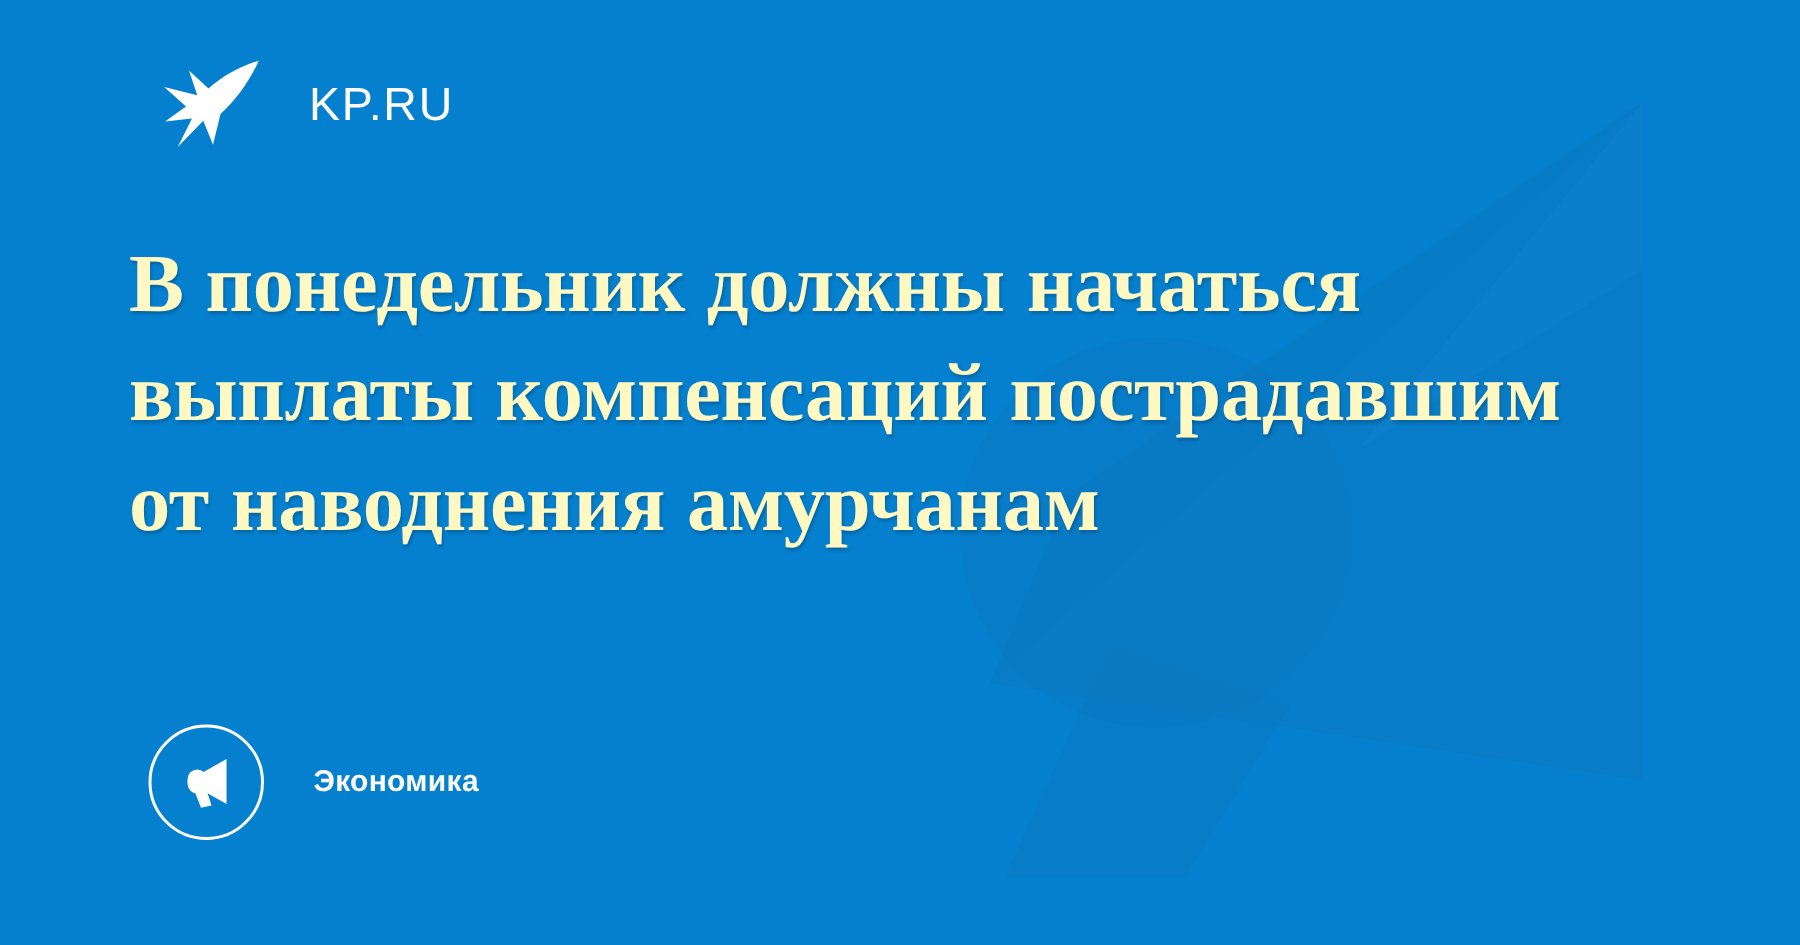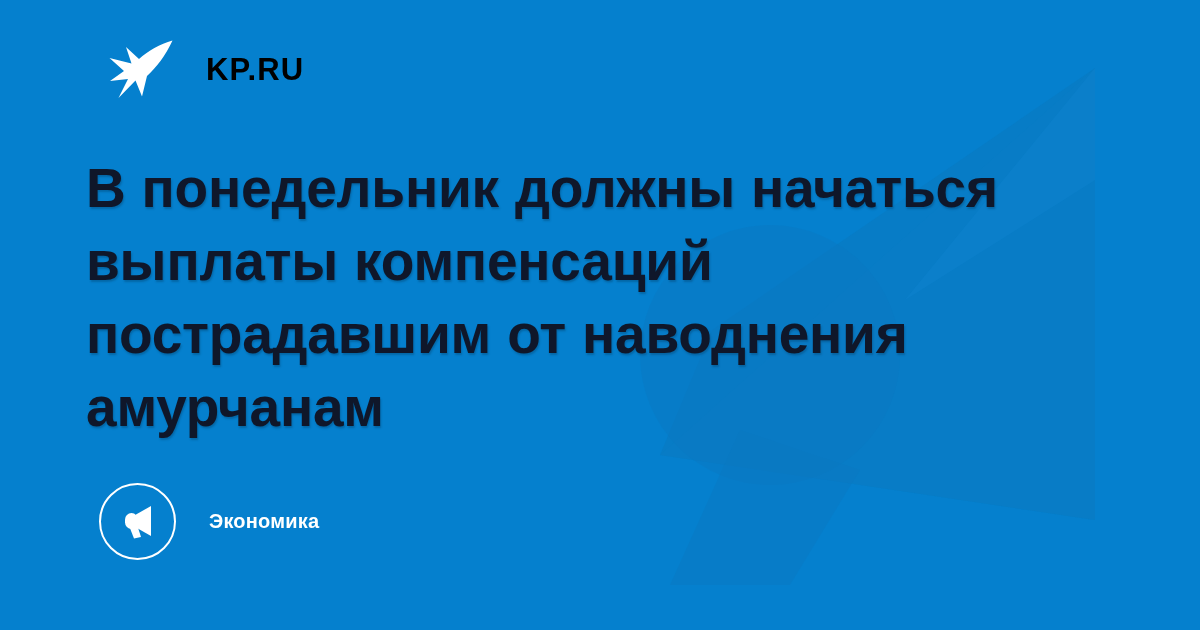--- a/index.html
+++ b/index.html
@@ -44,41 +44,42 @@
 
   .logo-bird {
     width: 66px;
     height: 62px;
     display: block;
     flex: 0 0 auto;
   }
 
   .logo-text {
     margin-left: 32px;
-    color: #000000;
+    color: #ffffff;
     font-size: 31px;
-    font-weight: 700;
+    font-weight: 400;
     letter-spacing: 1.2px;
     line-height: 1;
     white-space: nowrap;
   }
 
   
   .headline {
     position: absolute;
     left: 86px;
     top: 152px;
     width: 1010px;
-    color: #0f172a;
+    color: #fef9c3;
     font-size: 55px;
     font-weight: 700;
     line-height: 73px;
     letter-spacing: -0.2px;
     text-shadow: 1px 2px 2px rgba(0, 46, 80, 0.30);
     word-spacing: 1px;
+    font-family: Liberation Serif, serif;
   }
 
   
   .category {
     position: absolute;
     left: 99px;
     top: 482px;
     display: flex;
     align-items: center;
     height: 78px;

